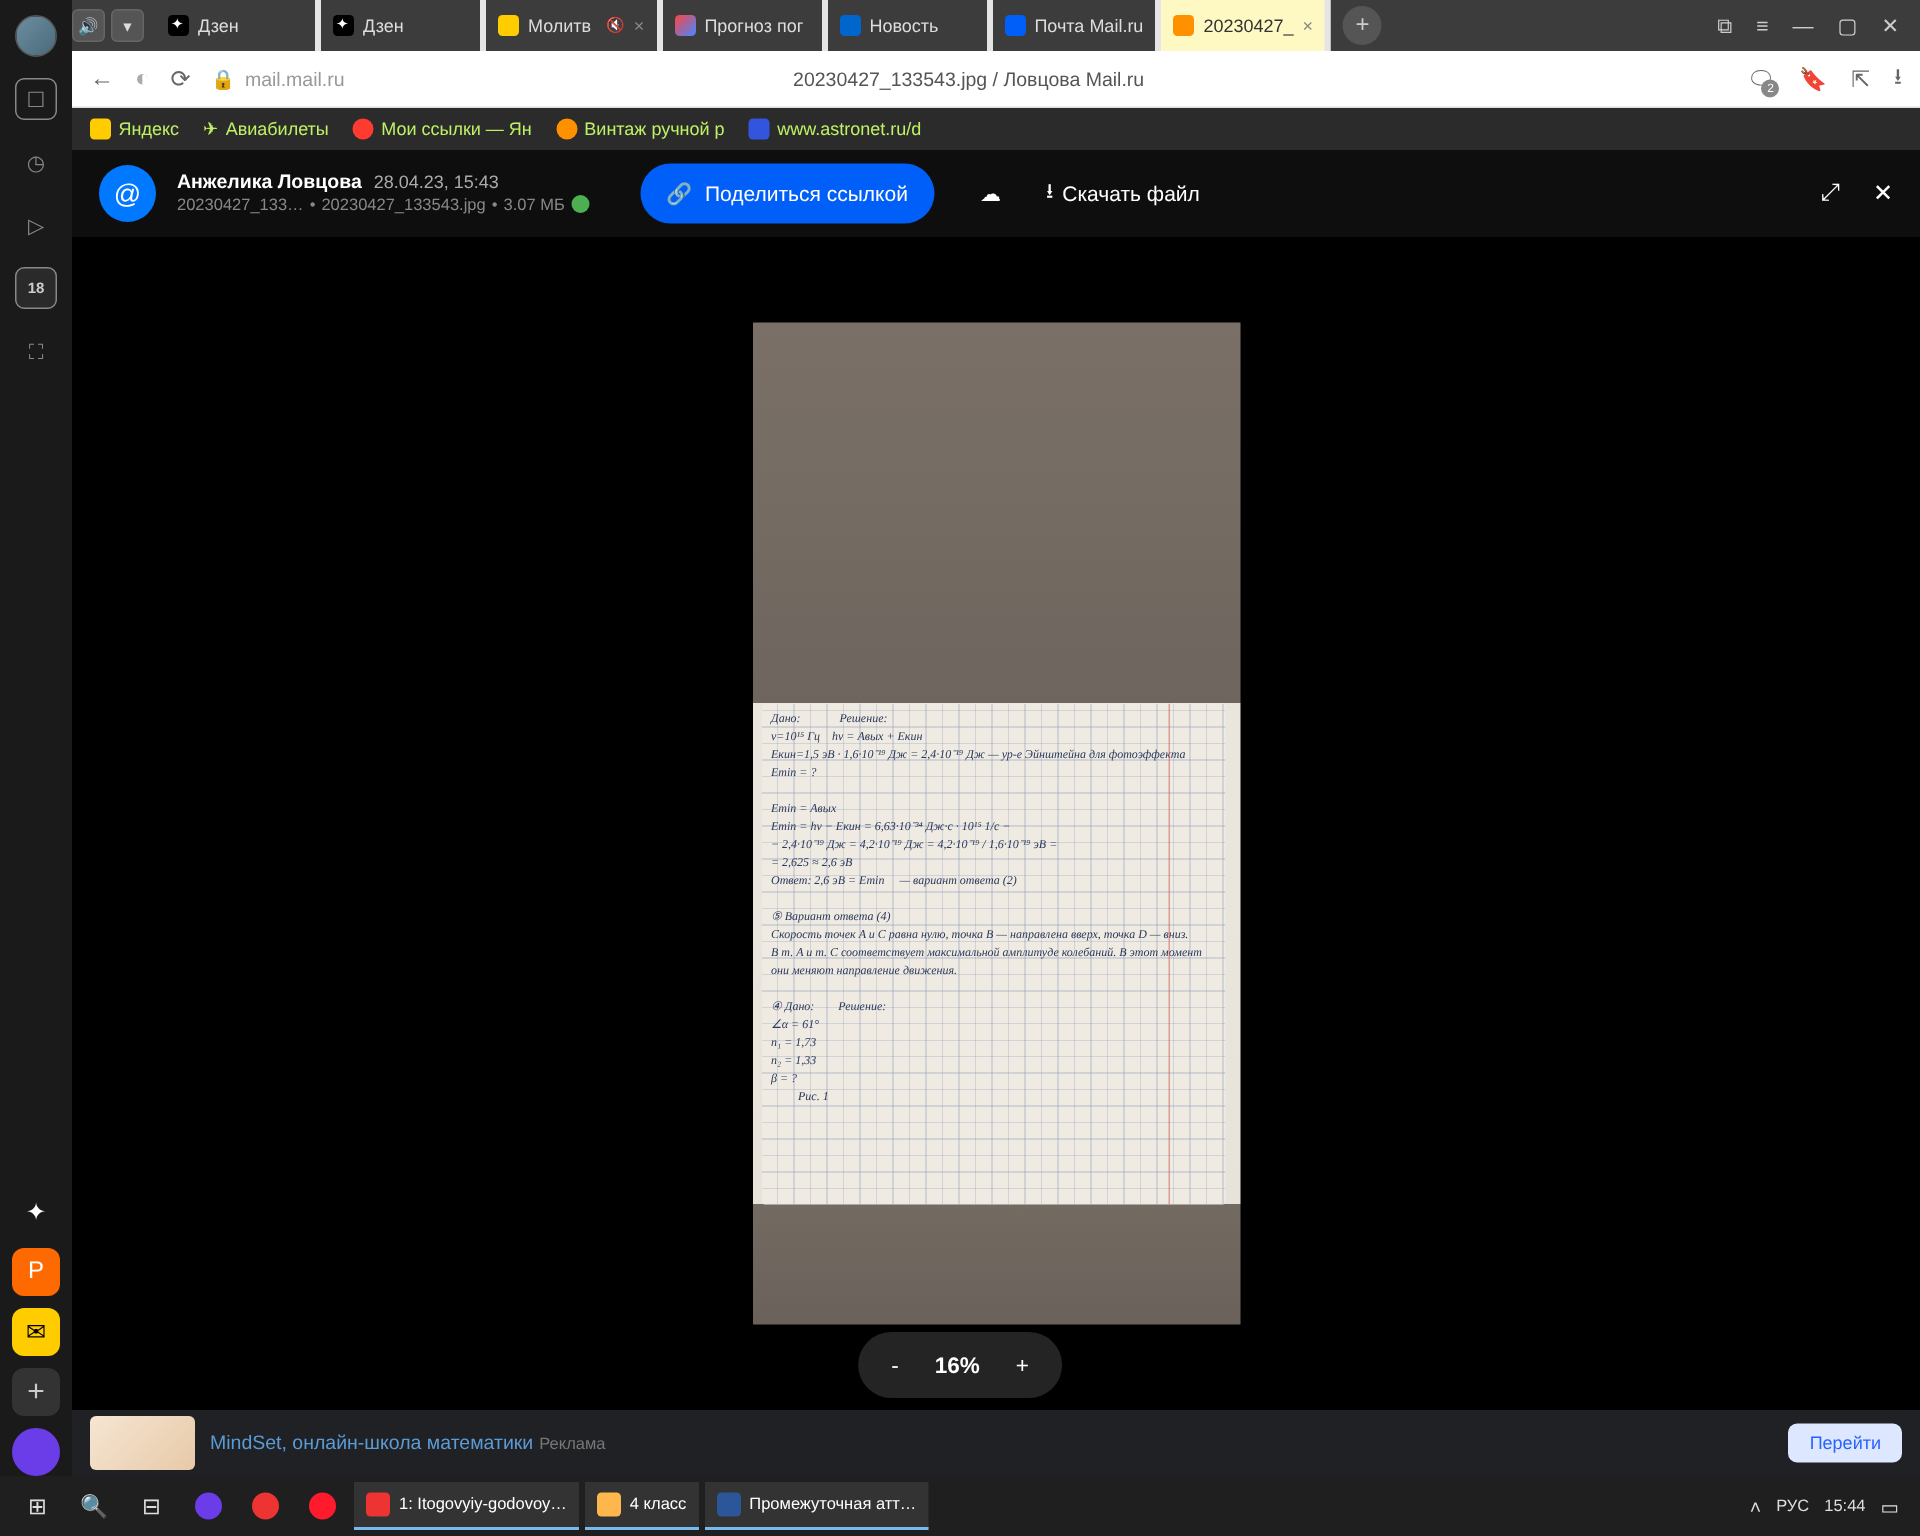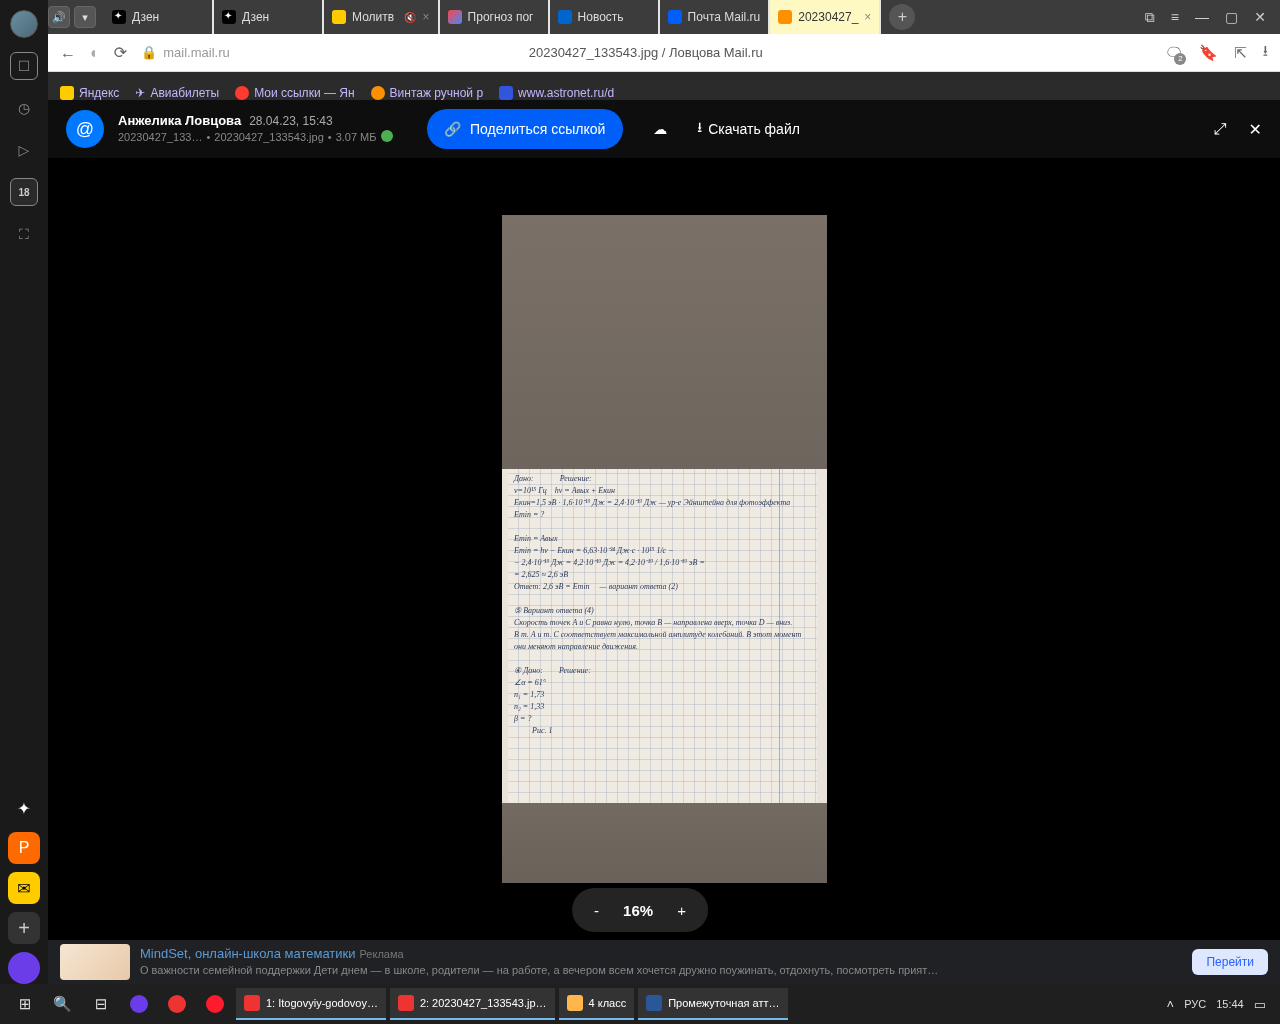--- a/index.html
+++ b/index.html
@@ -18,21 +18,21 @@
 .tile.t3 { background: #ffcc00; color: #000; }
 .tile.t4 { background: #333; color: #ccc; font-size: 20px; }
 .tile.t5 { background: #6a3de8; border-radius: 50%; }
 .dots-more { position: absolute; left: 14px; bottom: 10px; color: #888; font-size: 14px; letter-spacing: 2px; }
 
 
 .tab-bar { position: absolute; left: 0; top: 0; width: 100%; height: 34px; background: #3c3c3c; display: flex; align-items: center; padding-left: 48px; }
 .tab-controls { display: flex; align-items: center; gap: 4px; margin-right: 8px; }
 .tab-controls .ctrl { width: 22px; height: 22px; border-radius: 4px; background: #555; border: 1px solid #666; display: flex; align-items: center; justify-content: center; color: #ddd; font-size: 11px; }
 .tabs { display: flex; height: 34px; }
-.tab { height: 34px; min-width: 110px; max-width: 120px; padding: 0 8px; display: flex; align-items: center; gap: 6px; font-size: 12px; color: #ddd; border-right: 2px solid #e5e5e5; cursor: pointer; overflow: hidden; white-space: nowrap; }
+.tab { height: 34px; min-width: 110px; max-width: 120px; padding: 0 8px; display: flex; align-items: center; gap: 6px; font-size: 12px; color: #ddd; border-right: 4px solid #e5e5e5; cursor: pointer; overflow: hidden; white-space: nowrap; }
 .tab.active { background: #fef9c3; color: #333; }
 .tab .favicon { width: 14px; height: 14px; border-radius: 3px; flex-shrink: 0; }
 .tab .close { margin-left: auto; font-size: 12px; color: #888; }
 .fav-dzen { background: #000; position: relative; }
 .fav-dzen::after { content: "✦"; color: #fff; font-size: 10px; position: absolute; top: 0; left: 2px; }
 .fav-play { background: #ffcc00; border-radius: 50%; }
 .fav-weather { background: linear-gradient(135deg,#ff4444,#4488ff); border-radius: 50%; }
 .fav-at { background: #0066cc; border-radius: 50%; }
 .fav-mail { background: #005ff9; }
 .fav-cloud { background: #ff9100; border-radius: 50%; }
@@ -46,21 +46,21 @@
 .address-bar { position: absolute; left: 48px; top: 34px; right: 0; height: 38px; background: #fff; display: flex; align-items: center; padding: 0 12px; gap: 14px; border-bottom: 1px solid #ddd; }
 .address-bar .nav-btn { color: #666; font-size: 16px; cursor: pointer; }
 .url-box { flex: 1; display: flex; align-items: center; gap: 6px; font-size: 13px; color: #999; }
 .url-box .lock { color: #999; }
 .page-title-center { color: #555; font-size: 13px; white-space: nowrap; }
 .addr-right { display: flex; gap: 16px; align-items: center; color: #666; }
 .addr-right .ic { font-size: 15px; position: relative; }
 .notif-badge { position: absolute; bottom: -3px; right: -3px; background: #888; color: #fff; border-radius: 50%; font-size: 8px; width: 12px; height: 12px; display: flex; align-items: center; justify-content: center; }
 
 
-.bookmarks-bar { position: absolute; left: 48px; top: 72px; right: 0; height: 28px; background: #2b2b2b; display: flex; align-items: flex-end; padding: 0 12px; gap: 16px; font-size: 12px; color: #c4b5fd; }
+.bookmarks-bar { position: absolute; left: 48px; top: 72px; right: 0; height: 28px; background: #2b2b2b; display: flex; align-items: center; padding: 0 12px; gap: 16px; font-size: 12px; color: #bef264; }
 .bookmarks-bar .bm { display: flex; align-items: center; gap: 5px; cursor: pointer; }
 .bm-icon { width: 14px; height: 14px; border-radius: 3px; }
 .bi-ya { background: #ffcc00; }
 .bi-red { background: #ff3b30; border-radius: 50%; }
 .bi-orange { background: #ff9100; border-radius: 50%; }
 .bi-astro { background: #3355dd; }
 
 
 .cloud-header { position: absolute; left: 48px; top: 100px; right: 0; height: 58px; background: #0e0e0e; display: flex; align-items: center; padding: 0 18px; gap: 14px; }
 .cloud-avatar { width: 38px; height: 38px; border-radius: 50%; background: #0078ff; color: #fff; display: flex; align-items: center; justify-content: center; font-size: 18px; }
@@ -248,21 +248,20 @@
 <div class="zoom">
   <span>-</span>
   <span class="pct">16%</span>
   <span>+</span>
 </div>
 
 <div class="ad-banner">
   <div class="ad-img"></div>
   <div class="ad-text">
     <span class="ad-title">MindSet, онлайн-школа математики</span><span class="ad-tag">Реклама</span><br>
-    <span>О важности семейной поддержки Дети днем — в школе, родители — на работе, а вечером всем хочется дружно поужинать, отдохнуть, посмотреть прият…</span>
   </div>
   <button class="ad-go">Перейти</button>
 </div>
 
 <div class="left-sidebar">
   <div class="avatar"></div>
   <div class="sb-icon sb-box">☐</div>
   <div class="sb-icon">◷</div>
   <div class="sb-icon">▷</div>
   <div class="sb-icon sb-box badge">18</div>
@@ -288,24 +287,20 @@
       <div style="width:18px;height:18px;background:#e33;border-radius:50%"></div>
     </div>
   <div class="tb-icon">
       <div style="width:18px;height:18px;background:#ff1b2d;border-radius:50%"></div>
     </div>
   <div class="tb-app">
       <div class="app-ic ai-ya"></div>
       <span>1: Itogovyiy-godovoy…</span>
     </div>
   <div class="tb-app">
-      <div class="app-ic ai-ya"></div>
-      <span>2: 20230427_133543.jp…</span>
-    </div>
-  <div class="tb-app">
       <div class="app-ic ai-folder"></div>
       <span>4 класс</span>
     </div>
   <div class="tb-app">
       <div class="app-ic ai-word"></div>
       <span>Промежуточная атт…</span>
     </div>
   <div class="taskbar-right">
     <span class="tray-ic">˄</span>
     <span>РУС</span>

